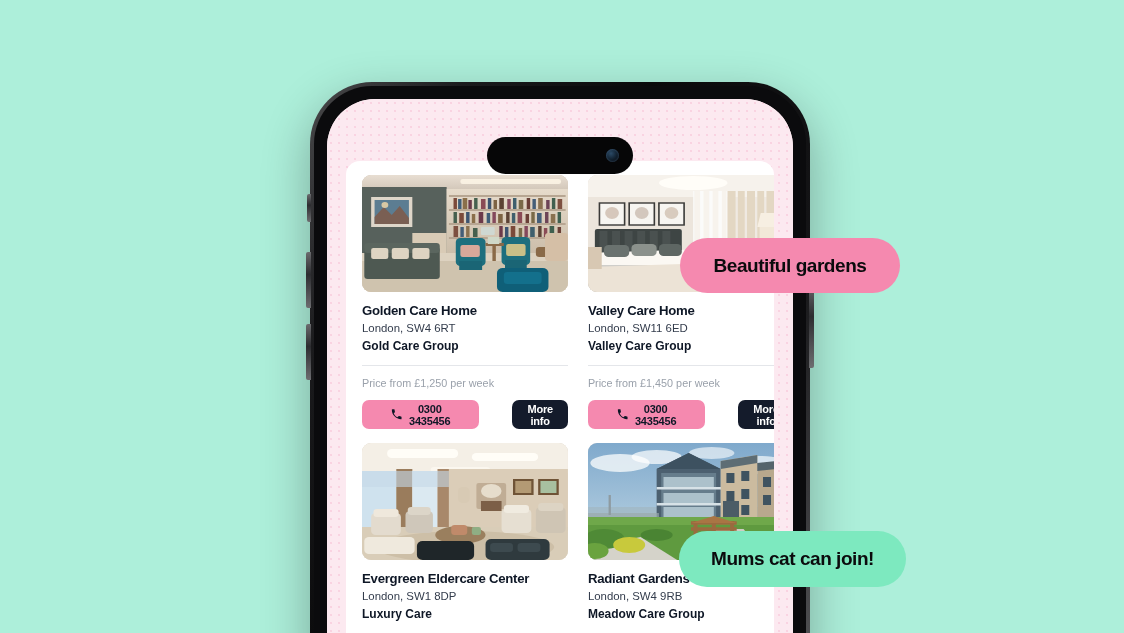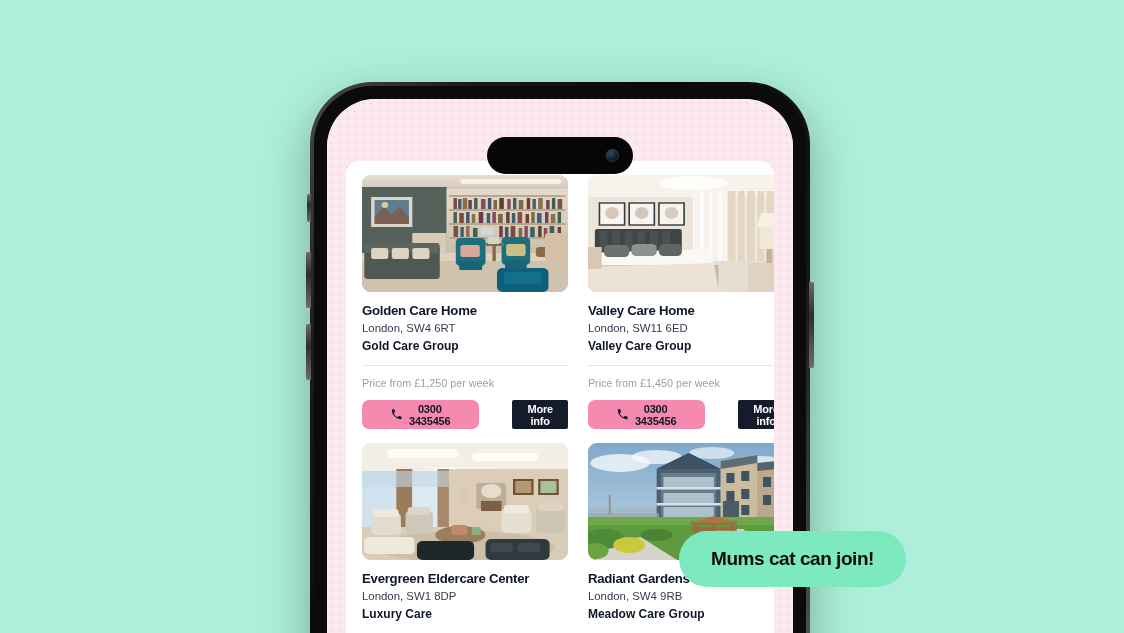--- a/index.html
+++ b/index.html
@@ -167,21 +167,21 @@
     display: flex;
     align-items: center;
     gap: 7px;
     cursor: pointer;
   }
   .btn-call svg { width: 11px; height: 11px; display: block; }
   .btn-more {
     background: #141B2B;
     color: #ffffff;
     border: 0;
-    border-radius: 2px;
+    border-radius: 7px;
     height: 29px;
     padding: 0 15px;
     font-family: inherit;
     font-size: 11px;
     font-weight: 700;
     letter-spacing: -0.2px;
     cursor: pointer;
     margin-left: 24px;
   }
 
@@ -591,15 +591,16 @@
               </div>
 
             </div>
           </div>
         </div>
 
       </div>
     </div>
   </div>
 
+  <div class="pill pill-gardens">Beautiful gardens</div>
   <div class="pill pill-cat">Mums cat can join!</div>
 
 </div>
 
 </body></html>

